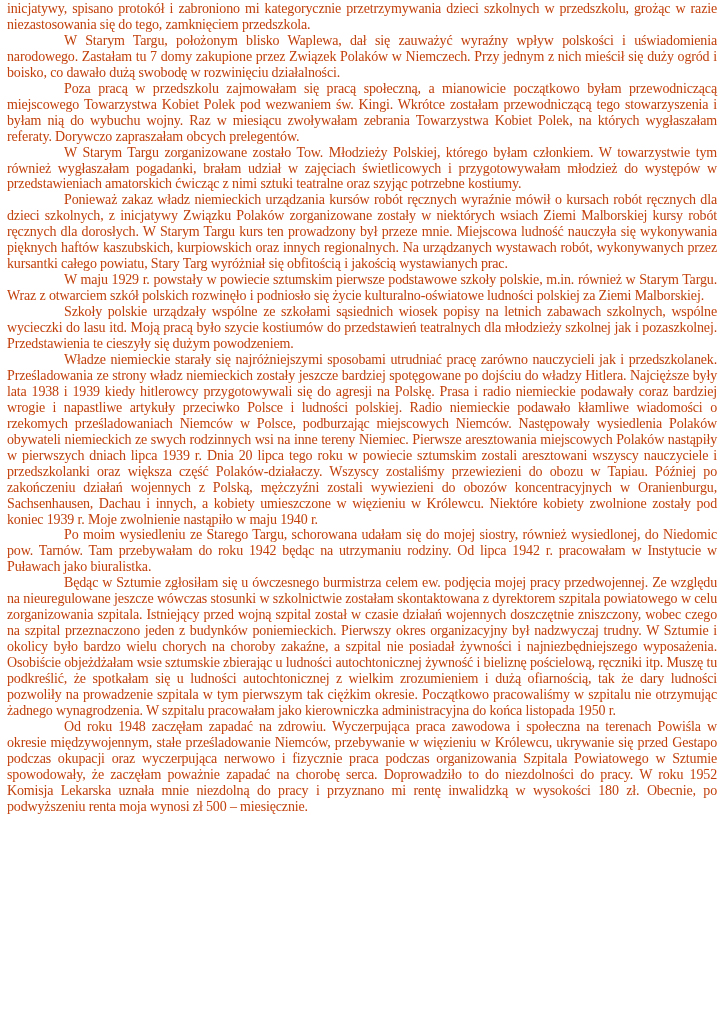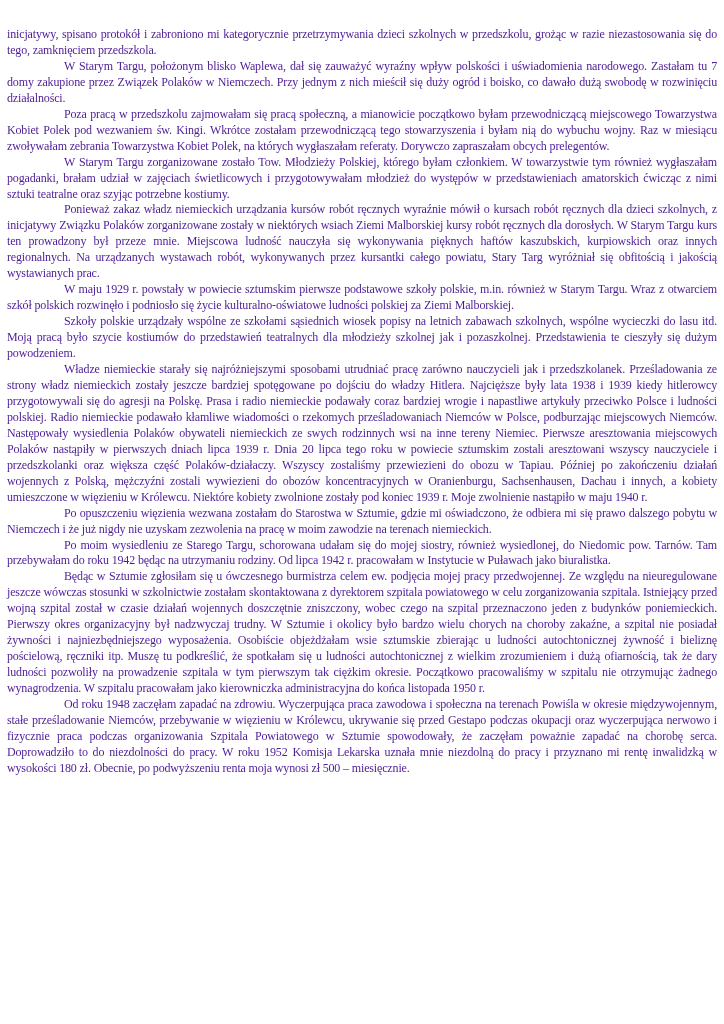--- a/index.html
+++ b/index.html
@@ -12,25 +12,24 @@
       height: 1024px;
       overflow: hidden;
       position: relative;
     }
     .page {
       position: absolute;
       left: 7px;
       top: 1px;
       width: 710px;
       font-family: "Liberation Serif", "DejaVu Serif", serif;
-      font-size: 12px;
+      font-size: 14px;
       line-height: 15.95px;
-      color: #4c1d95;
+      color: #c2410c;
       letter-spacing: -0.15px;
-      margin-top: 26px;
     }
     .para {
       margin: 0;
       text-align: justify;
       text-indent: 57px;
       hyphens: none;
     }
     .para.first {
       text-indent: 0;
     }
@@ -40,17 +39,16 @@
 
 <div class="page">
   <p class="para first">inicjatywy, spisano protokół i zabroniono mi kategorycznie przetrzymywania dzieci szkolnych w przedszkolu, grożąc w razie niezastosowania się do tego, zamknięciem przedszkola.</p>
   <p class="para">W Starym Targu, położonym blisko Waplewa, dał się zauważyć wyraźny wpływ polskości i uświadomienia narodowego. Zastałam tu 7 domy zakupione przez Związek Polaków w Niemczech. Przy jednym z nich mieścił się duży ogród i boisko, co dawało dużą swobodę w rozwinięciu działalności.</p>
   <p class="para">Poza pracą w przedszkolu zajmowałam się pracą społeczną, a mianowicie początkowo byłam przewodniczącą miejscowego Towarzystwa Kobiet Polek pod wezwaniem św. Kingi. Wkrótce zostałam przewodniczącą tego stowarzyszenia i byłam nią do wybuchu wojny. Raz w miesiącu zwoływałam zebrania Towarzystwa Kobiet Polek, na których wygłaszałam referaty. Dorywczo zapraszałam obcych prelegentów.</p>
   <p class="para">W Starym Targu zorganizowane zostało Tow. Młodzieży Polskiej, którego byłam członkiem. W towarzystwie tym również wygłaszałam pogadanki, brałam udział w zajęciach świetlicowych i przygotowywałam młodzież do występów w przedstawieniach amatorskich ćwicząc z nimi sztuki teatralne oraz szyjąc potrzebne kostiumy.</p>
   <p class="para">Ponieważ zakaz władz niemieckich urządzania kursów robót ręcznych wyraźnie mówił o kursach robót ręcznych dla dzieci szkolnych, z inicjatywy Związku Polaków zorganizowane zostały w niektórych wsiach Ziemi Malborskiej kursy robót ręcznych dla dorosłych. W Starym Targu kurs ten prowadzony był przeze mnie. Miejscowa ludność nauczyła się wykonywania pięknych haftów kaszubskich, kurpiowskich oraz innych regionalnych. Na urządzanych wystawach robót, wykonywanych przez kursantki całego powiatu, Stary Targ wyróżniał się obfitością i jakością wystawianych prac.</p>
   <p class="para">W maju 1929 r. powstały w powiecie sztumskim pierwsze podstawowe szkoły polskie, m.in. również w Starym Targu. Wraz z otwarciem szkół polskich rozwinęło i podniosło się życie kulturalno-oświatowe ludności polskiej za Ziemi Malborskiej.</p>
   <p class="para">Szkoły polskie urządzały wspólne ze szkołami sąsiednich wiosek popisy na letnich zabawach szkolnych, wspólne wycieczki do lasu itd. Moją pracą było szycie kostiumów do przedstawień teatralnych dla młodzieży szkolnej jak i pozaszkolnej. Przedstawienia te cieszyły się dużym powodzeniem.</p>
   <p class="para">Władze niemieckie starały się najróżniejszymi sposobami utrudniać pracę zarówno nauczycieli jak i przedszkolanek. Prześladowania ze strony władz niemieckich zostały jeszcze bardziej spotęgowane po dojściu do władzy Hitlera. Najcięższe były lata 1938 i 1939 kiedy hitlerowcy przygotowywali się do agresji na Polskę. Prasa i radio niemieckie podawały coraz bardziej wrogie i napastliwe artykuły przeciwko Polsce i ludności polskiej. Radio niemieckie podawało kłamliwe wiadomości o rzekomych prześladowaniach Niemców w Polsce, podburzając miejscowych Niemców. Następowały wysiedlenia Polaków obywateli niemieckich ze swych rodzinnych wsi na inne tereny Niemiec. Pierwsze aresztowania miejscowych Polaków nastąpiły w pierwszych dniach lipca 1939 r. Dnia 20 lipca tego roku w powiecie sztumskim zostali aresztowani wszyscy nauczyciele i przedszkolanki oraz większa część Polaków-działaczy. Wszyscy zostaliśmy przewiezieni do obozu w Tapiau. Później po zakończeniu działań wojennych z Polską, mężczyźni zostali wywiezieni do obozów koncentracyjnych w Oranienburgu, Sachsenhausen, Dachau i innych, a kobiety umieszczone w więzieniu w Królewcu. Niektóre kobiety zwolnione zostały pod koniec 1939 r. Moje zwolnienie nastąpiło w maju 1940 r.</p>
-  <p class="para">Po opuszczeniu więzienia wezwana zostałam do Starostwa w Sztumie, gdzie mi oświadczono, że odbiera mi się prawo dalszego pobytu w Niemczech i że już nigdy nie uzyskam zezwolenia na pracę w moim zawodzie na terenach niemieckich.</p>
   <p class="para">Po moim wysiedleniu ze Starego Targu, schorowana udałam się do mojej siostry, również wysiedlonej, do Niedomic pow. Tarnów. Tam przebywałam do roku 1942 będąc na utrzymaniu rodziny. Od lipca 1942 r. pracowałam w Instytucie w Puławach jako biuralistka.</p>
   <p class="para">Będąc w Sztumie zgłosiłam się u ówczesnego burmistrza celem ew. podjęcia mojej pracy przedwojennej. Ze względu na nieuregulowane jeszcze wówczas stosunki w szkolnictwie zostałam skontaktowana z dyrektorem szpitala powiatowego w celu zorganizowania szpitala. Istniejący przed wojną szpital został w czasie działań wojennych doszczętnie zniszczony, wobec czego na szpital przeznaczono jeden z budynków poniemieckich. Pierwszy okres organizacyjny był nadzwyczaj trudny. W Sztumie i okolicy było bardzo wielu chorych na choroby zakaźne, a szpital nie posiadał żywności i najniezbędniejszego wyposażenia. Osobiście objeżdżałam wsie sztumskie zbierając u ludności autochtonicznej żywność i bieliznę pościelową, ręczniki itp. Muszę tu podkreślić, że spotkałam się u ludności autochtonicznej z wielkim zrozumieniem i dużą ofiarnością, tak że dary ludności pozwoliły na prowadzenie szpitala w tym pierwszym tak ciężkim okresie. Początkowo pracowaliśmy w szpitalu nie otrzymując żadnego wynagrodzenia. W szpitalu pracowałam jako kierowniczka administracyjna do końca listopada 1950 r.</p>
   <p class="para">Od roku 1948 zaczęłam zapadać na zdrowiu. Wyczerpująca praca zawodowa i społeczna na terenach Powiśla w okresie międzywojennym, stałe prześladowanie Niemców, przebywanie w więzieniu w Królewcu, ukrywanie się przed Gestapo podczas okupacji oraz wyczerpująca nerwowo i fizycznie praca podczas organizowania Szpitala Powiatowego w Sztumie spowodowały, że zaczęłam poważnie zapadać na chorobę serca. Doprowadziło to do niezdolności do pracy. W roku 1952 Komisja Lekarska uznała mnie niezdolną do pracy i przyznano mi rentę inwalidzką w wysokości 180 zł. Obecnie, po podwyższeniu renta moja wynosi zł 500 – miesięcznie.</p>
 </div>
 
 </body></html>

